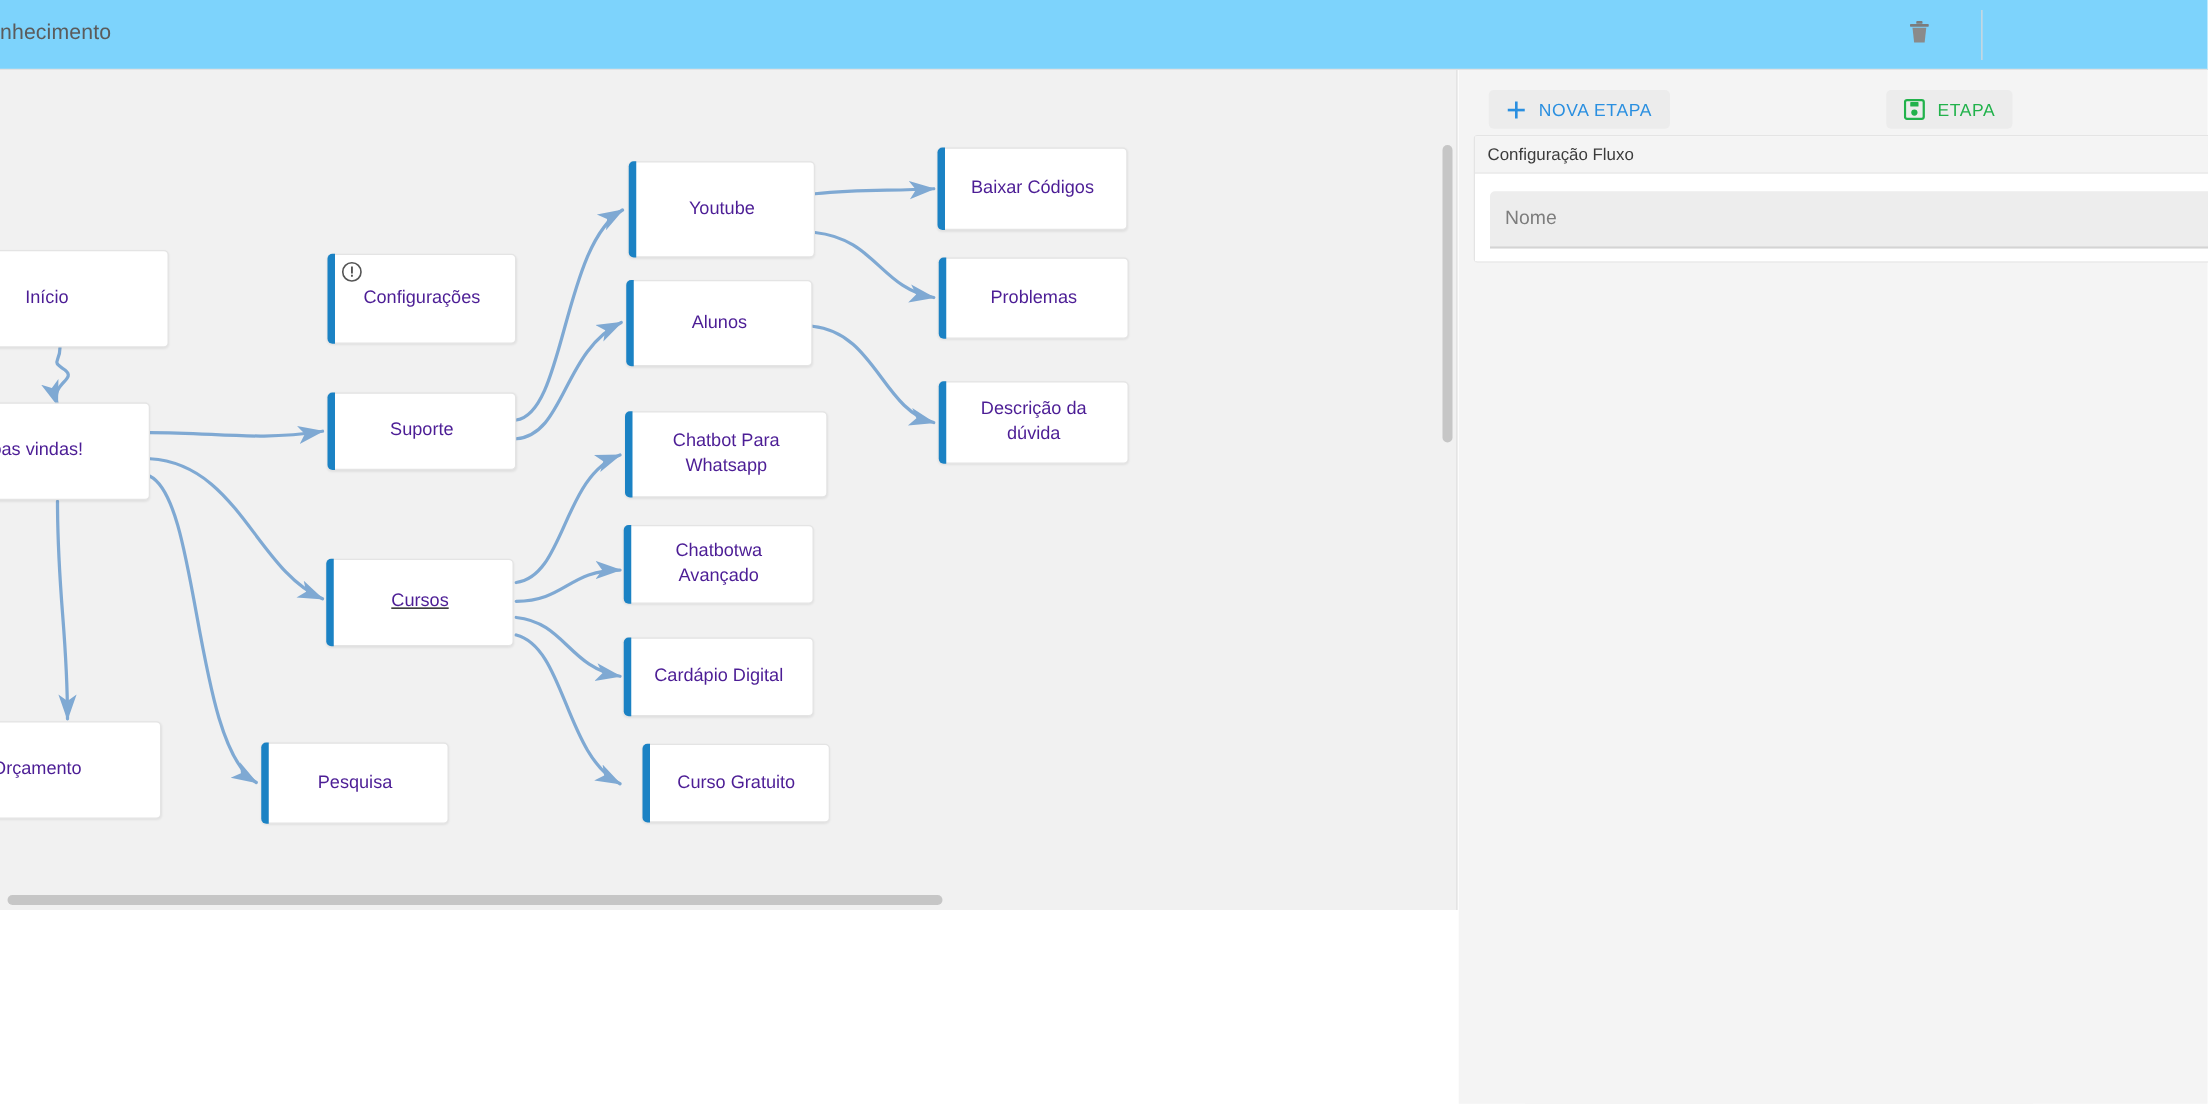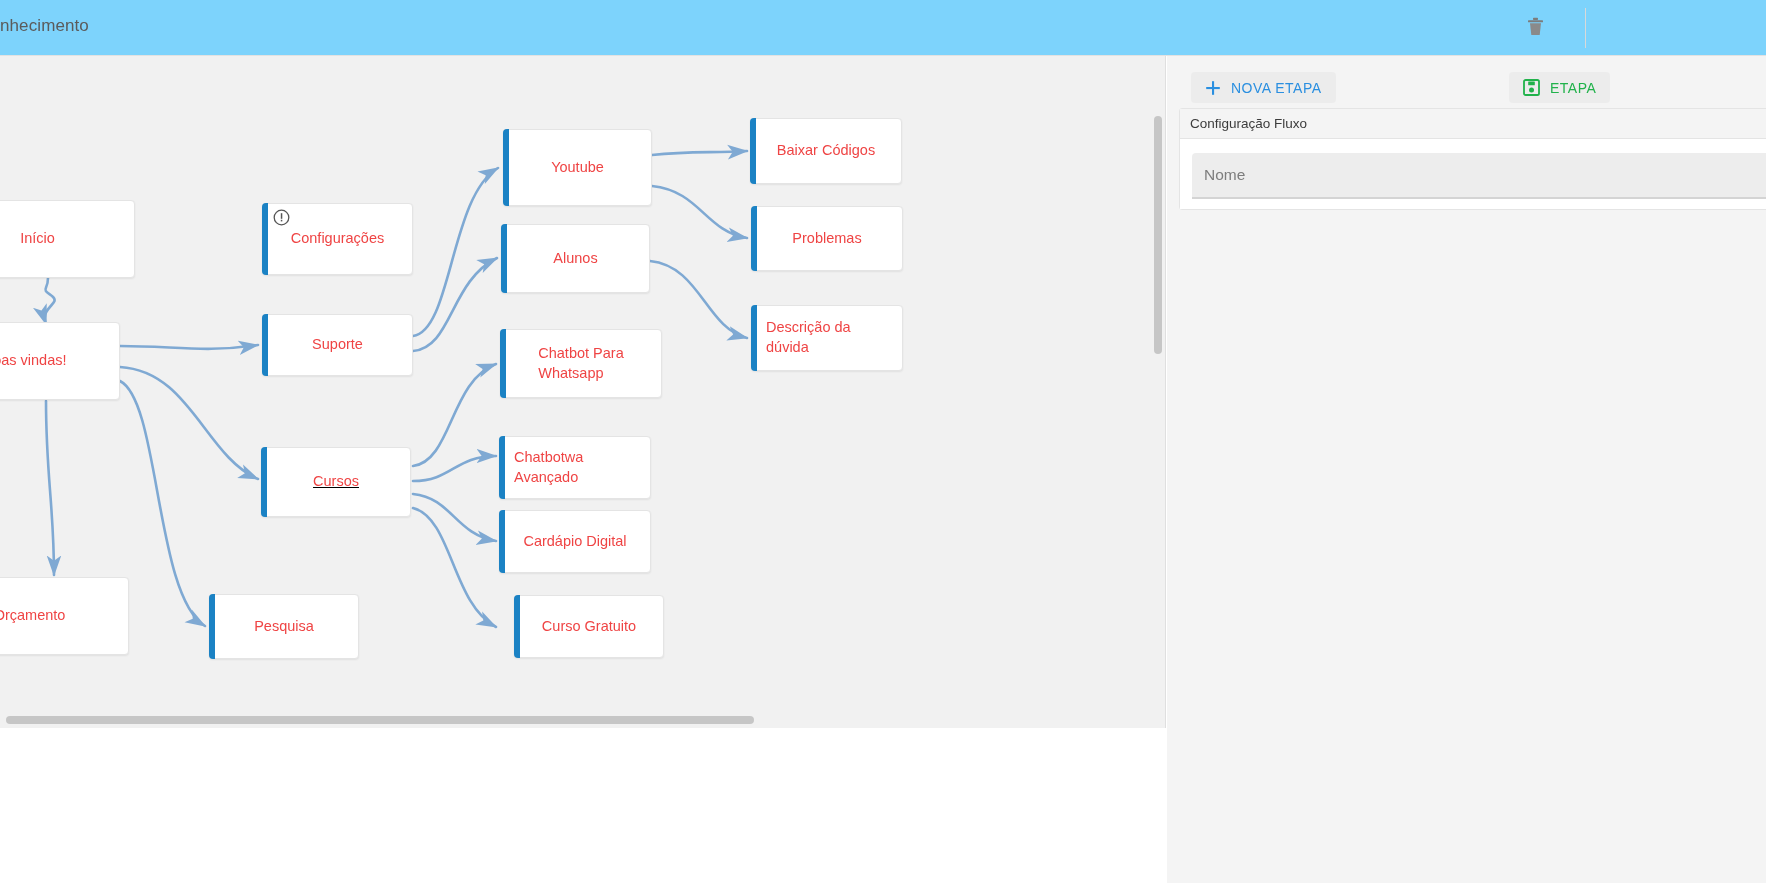--- a/index.html
+++ b/index.html
@@ -52,21 +52,21 @@
     display: flex; align-items: center; justify-content: center;
     cursor: pointer;
     overflow: visible;
   }
   .node .bar {
     position: absolute; left: -1px; top: -1px; bottom: -1px;
     width: 6px; background: #1b82c4;
     border-top-left-radius: 4px; border-bottom-left-radius: 4px;
   }
   .node .label {
-    font-size: 14.5px; color: #ef4444; 
+    font-size: 14.5px; color: #4c1d95; text-align: center;
     line-height: 1.35; padding: 0 14px; white-space: pre-line;
   }
   .node .warn {
     position: absolute; left: 10px; top: 5px;
     width: 17px; height: 17px;
   }
 
   
   #v-scroll-track {
     position: absolute; right: 3px; top: 58px;
@@ -205,21 +205,21 @@
         </div>
         <div class="node" style="left: 501px; top: 168px; width: 149px; height: 69px;">
           <div class="bar"></div>
           <div class="label">Alunos</div>
         </div>
         <div class="node" style="left: 500px; top: 273px; width: 162px; height: 69px;">
           <div class="bar"></div>
           <div class="label">Chatbot Para
 Whatsapp</div>
         </div>
-        <div class="node" style="left: 499px; top: 380px; width: 152px; height: 63px;">
+        <div class="node" style="left: 499px; top: 364px; width: 152px; height: 63px;">
           <div class="bar"></div>
           <div class="label">Chatbotwa Avançado</div>
         </div>
         <div class="node" style="left: 499px; top: 454px; width: 152px; height: 63px;">
           <div class="bar"></div>
           <div class="label">Cardápio Digital</div>
         </div>
         <div class="node" style="left: 514px; top: 539px; width: 150px; height: 63px;">
           <div class="bar"></div>
           <div class="label">Curso Gratuito</div>

